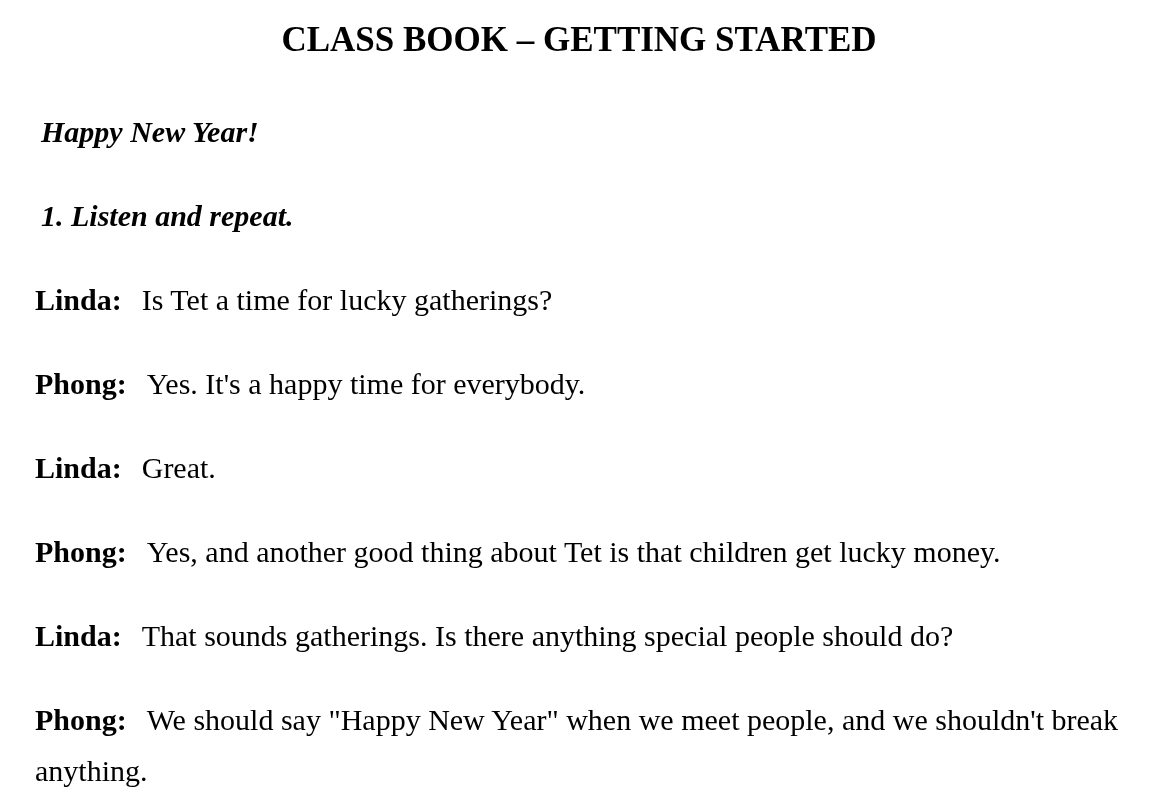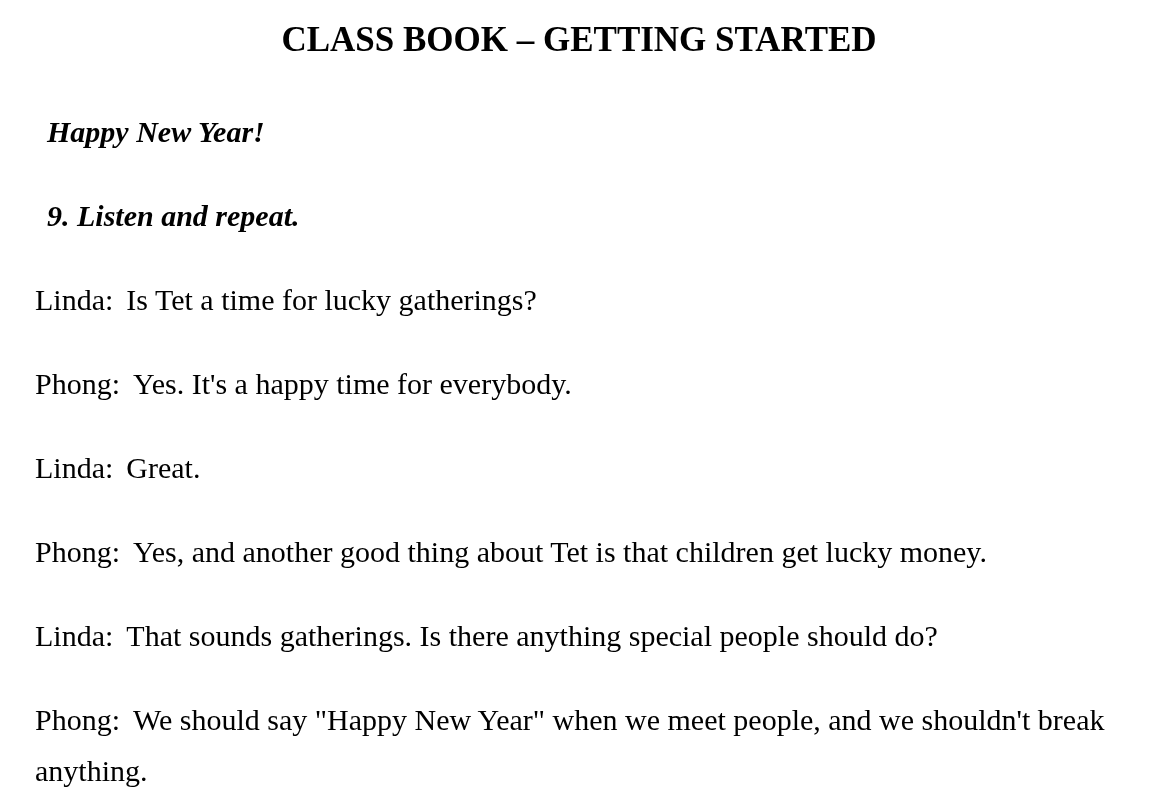--- a/index.html
+++ b/index.html
@@ -19,51 +19,51 @@
   }
   .doc-title {
     margin: 0;
     padding-top: 10px;
     text-align: center;
     font-size: 35px;
     font-weight: bold;
     line-height: 1.15;
   }
   .heading {
-    margin: 12px;
+    margin: 6px;
     margin-top: 46px;
     font-size: 30px;
     font-weight: bold;
     font-style: italic;
     line-height: 51px;
   }
   .heading + .heading {
     margin-top: 33px;
   }
   .dialogue-line {
     margin: 0;
     margin-top: 33px;
     font-size: 30px;
     line-height: 51px;
   }
   .speaker {
-    font-weight: normal;
-    margin-right: 13px;
+    font-weight: bold;
+    margin-right: 20px;
   }
 </style>
 </head>
 <body>
 
 <div class="page">
 
   <h1 class="doc-title">CLASS BOOK – GETTING STARTED</h1>
 
   <p class="heading">Happy New Year!</p>
 
-  <p class="heading">9. Listen and repeat.</p>
+  <p class="heading">1. Listen and repeat.</p>
 
   <p class="dialogue-line">
     <span class="speaker">Linda:</span><span>Is Tet a time for lucky gatherings?</span>
   </p>
 
   <p class="dialogue-line">
     <span class="speaker">Phong:</span><span>Yes. It's a happy time for everybody.</span>
   </p>
 
   <p class="dialogue-line">

